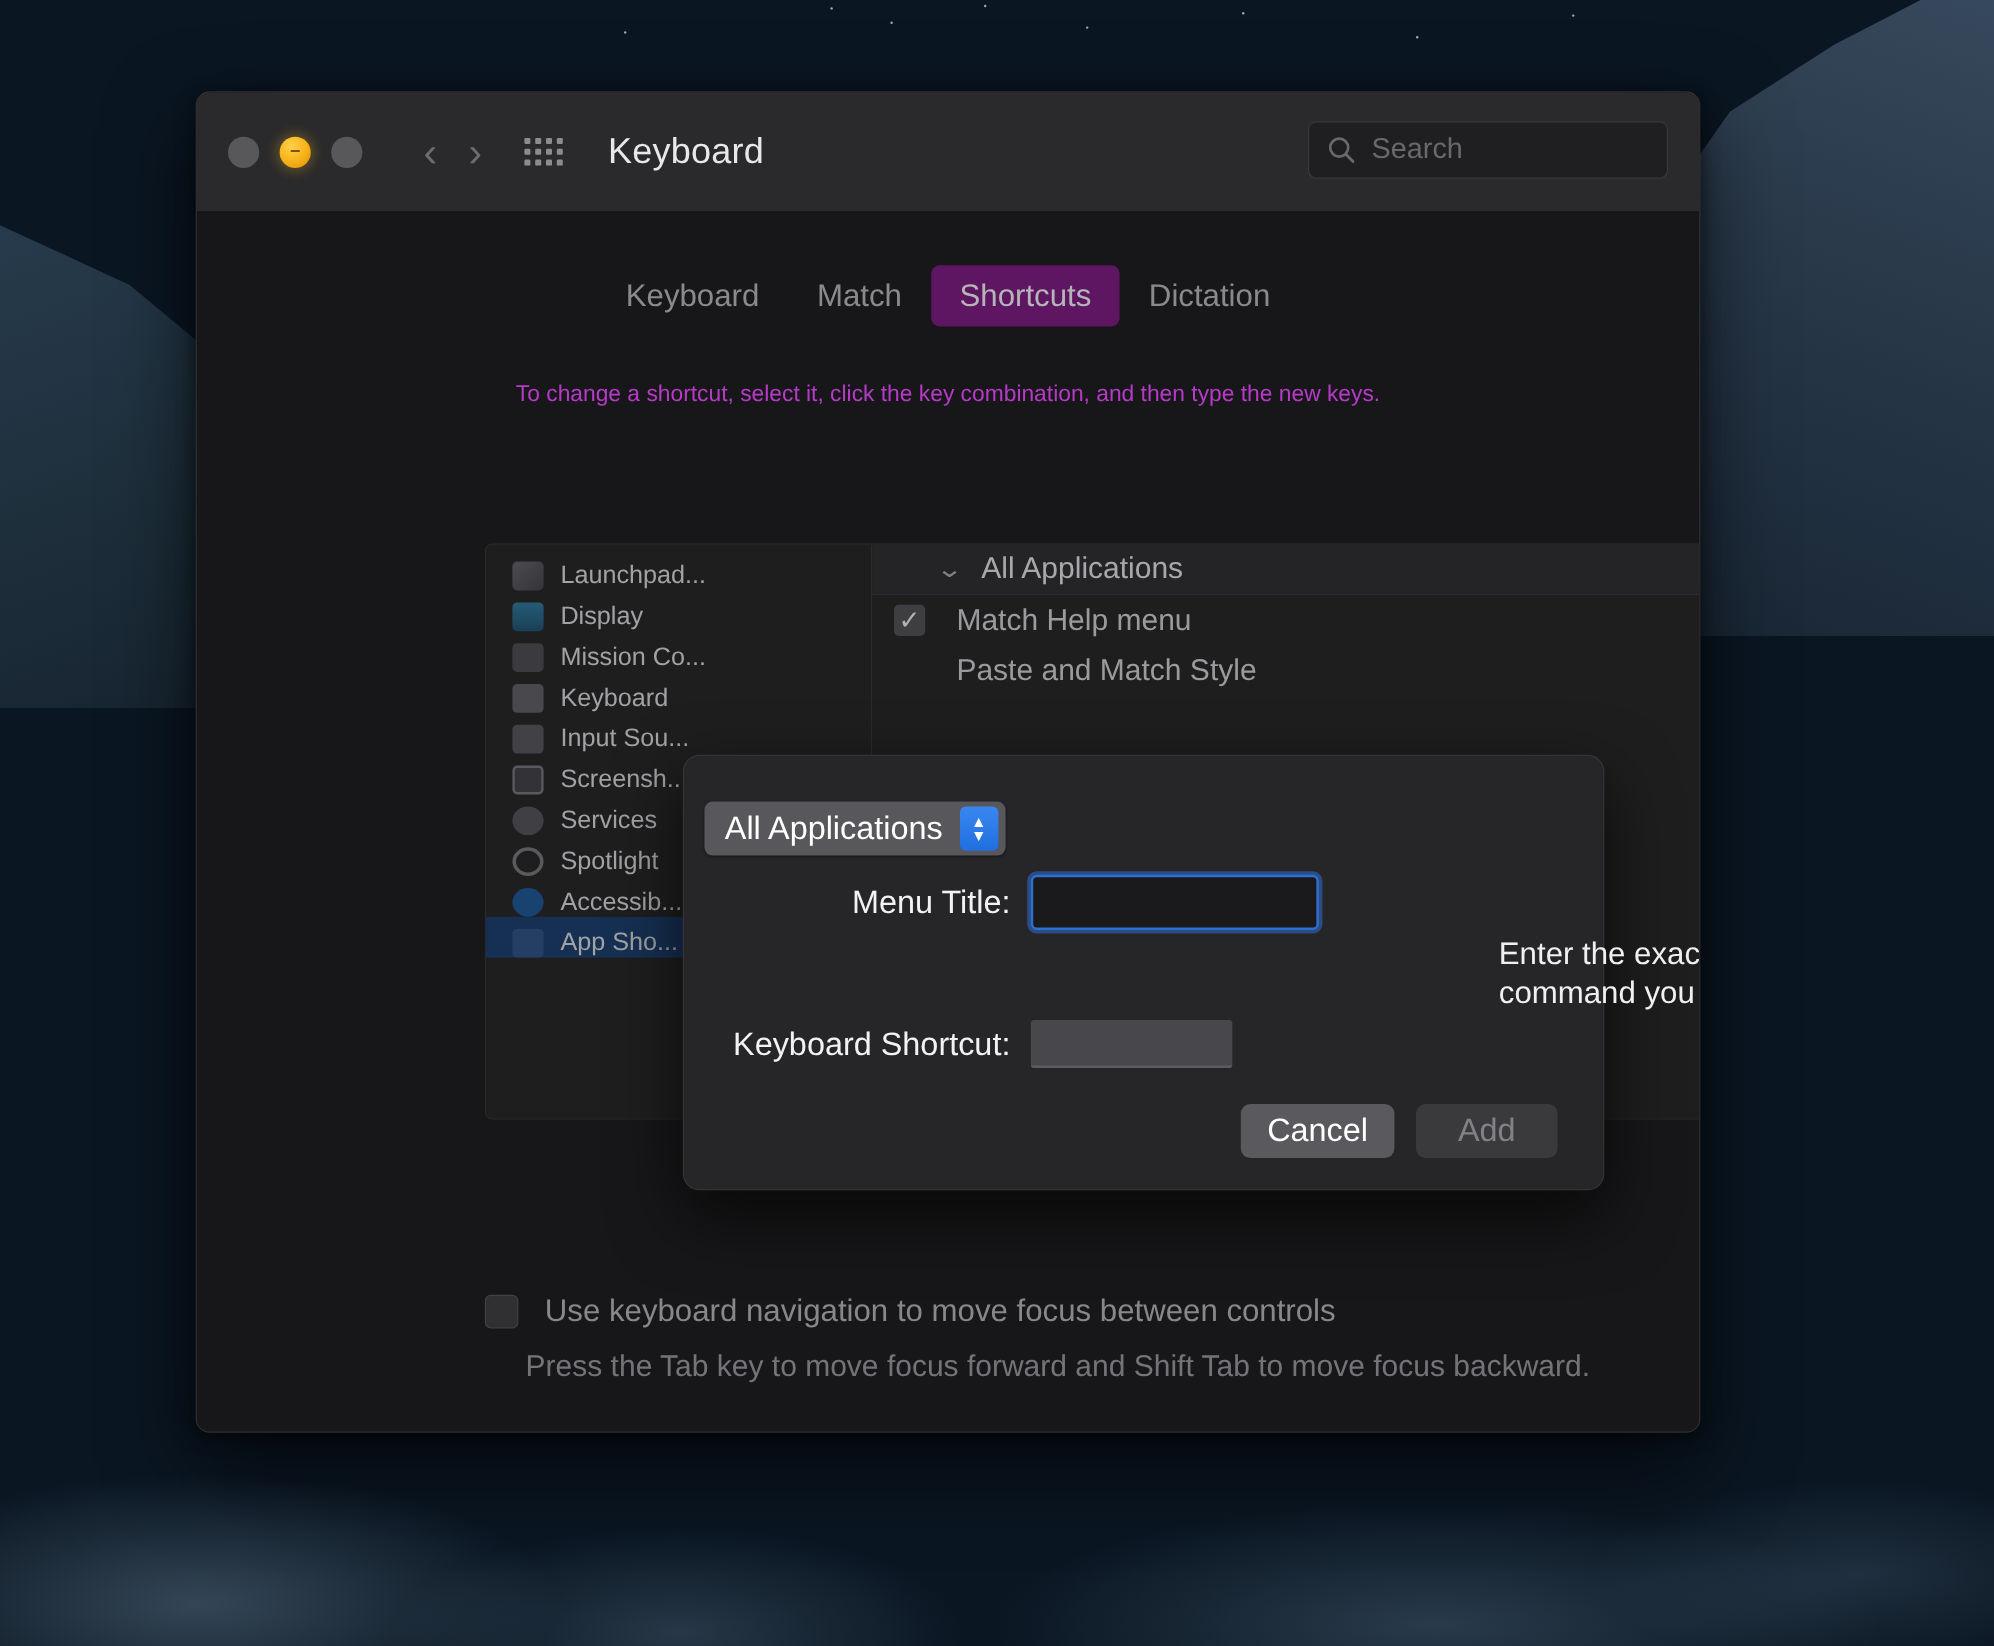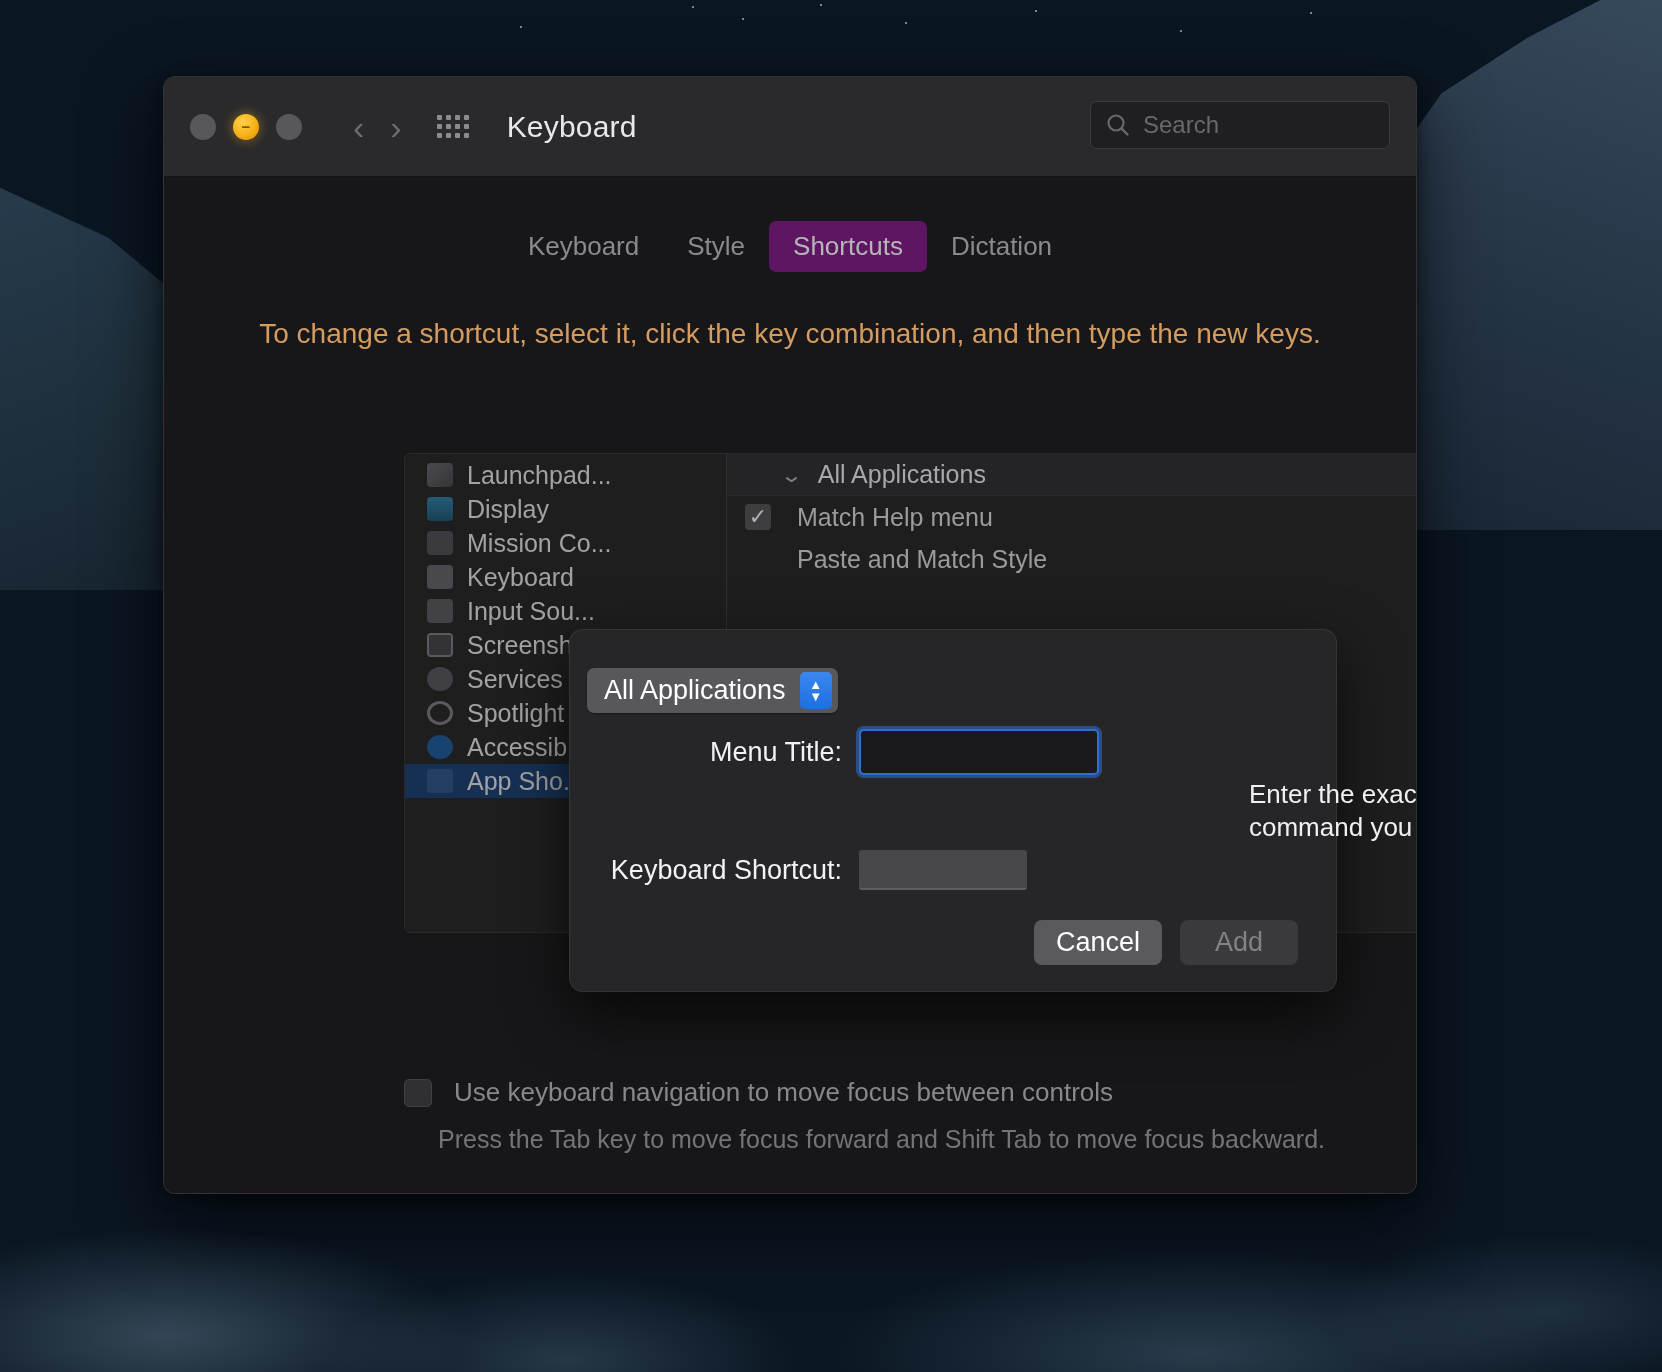--- a/index.html
+++ b/index.html
@@ -171,22 +171,22 @@
     border-radius: 7px;
     white-space: nowrap;
   }
   .tab.selected {
     background: #701a75;
     color: #d8d8dc;
   }
 
   #hint-line {
     text-align: center;
-    font-size: 28px;
-    color: #fdba74;
+    font-size: 19px;
+    color: #d946ef;
     margin-top: 46px;
   }
 
   
   #panes {
     position: absolute;
     left: 240px; top: 276px;
     width: 1104px; height: 480px;
     display: flex;
     border: 1px solid #323235;
@@ -194,25 +194,25 @@
     overflow: hidden;
     background: #242426;
   }
   #left-pane {
     width: 322px;
     background: #242426;
     border-right: 1px solid #39393c;
     padding-top: 4px;
   }
   .cat-row {
-    display: flex; align-items: center;
+    display: flex; align-items: flex-end;
     gap: 14px;
     height: 34px;
     padding: 0 12px 0 22px;
-    font-size: 25px;
+    font-size: 21px;
     color: #c2c2c6;
     white-space: nowrap;
   }
   .cat-row.selected { background: #1b3a63; }
   .cat-icon {
     width: 26px; height: 24px;
     flex: none;
     border-radius: 4px;
     background: #4a4a4e;
     position: relative;
@@ -467,21 +467,21 @@
         <line x1="16.6" y1="16.6" x2="22.5" y2="22.5" stroke="#69696d" stroke-width="2.4" stroke-linecap="round"></line>
       </svg>
       <span id="search-placeholder">Search</span>
     </div>
   </div>
 
   <div id="prefs-body">
 
     <div id="tabbar">
       <div class="tab">Keyboard</div>
-      <div class="tab">Style</div>
+      <div class="tab">Match</div>
       <div class="tab selected">Shortcuts</div>
       <div class="tab">Dictation</div>
     </div>
 
     <div id="hint-line">To change a shortcut, select it, click the key combination, and then type the new keys.</div>
 
     <div id="panes">
 
       <div id="left-pane">
         <div class="cat-row">

